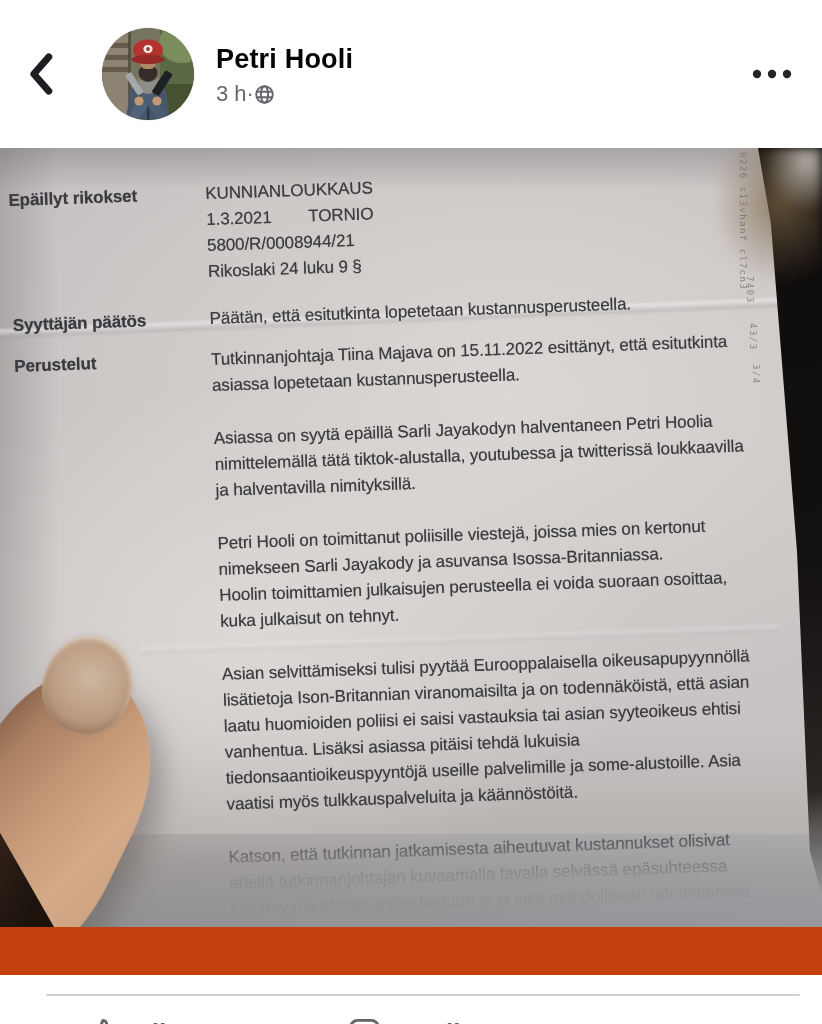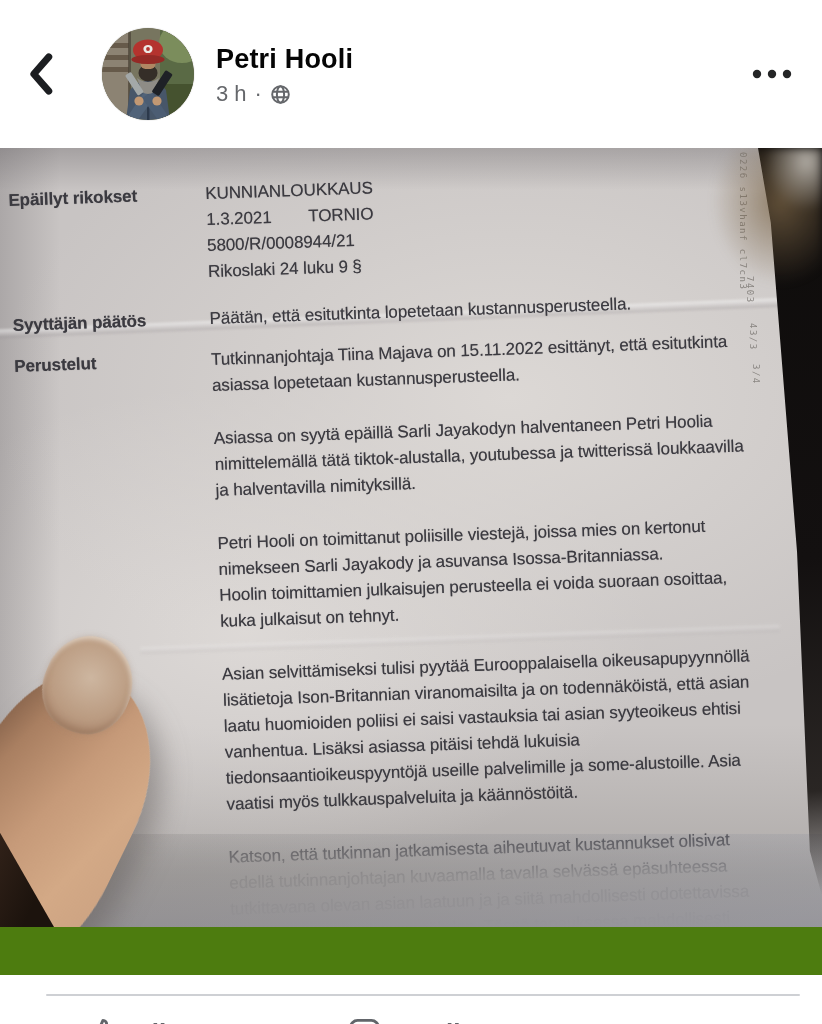--- a/index.html
+++ b/index.html
@@ -1,28 +1,28 @@
 <!DOCTYPE html>
 <html><head>
 <meta charset="utf-8">
 <style>
   html,body{margin:0;padding:0;}
   body{
     width:822px;height:1024px;background:#ffffff;overflow:hidden;position:relative;
     font-family:"Liberation Sans",sans-serif;-webkit-font-smoothing:antialiased;
   }
-  .screen{width:822px;height:1024px;position:relative;background:#4d7c0f;}
+  .screen{width:822px;height:1024px;position:relative;background:#c2410c;}
 
   
   .hdr{height:148px;display:flex;align-items:center;padding:0 24px 0 20px;box-sizing:border-box;background:#fff;}
   .back-btn{background:none;border:none;padding:6px;margin-right:40px;cursor:pointer;display:flex;}
   .avatar{width:92px;height:92px;border-radius:50%;overflow:hidden;flex:none;background:#77755f;box-shadow:0 0 0 1px rgba(0,0,0,.05);}
   .hdr-text{margin-left:22px;display:flex;flex-direction:column;}
   .name{font-size:27px;font-weight:700;color:#050505;letter-spacing:.2px;line-height:32px;}
-  .meta{display:flex;align-items:flex-start;gap:8px;margin-top:7px;color:#65676b;font-size:22px;line-height:24px;}
+  .meta{display:flex;align-items:flex-start;margin-top:7px;color:#65676b;font-size:22px;line-height:24px;}
   .more-btn{background:none;border:none;margin-left:auto;padding:12px 6px;cursor:pointer;display:flex;}
 
   
   .photo{
     position:absolute;left:0;top:148px;width:822px;height:779px;margin:0;overflow:hidden;cursor:pointer;
     background:
       linear-gradient(180deg, rgba(84,80,84,.30) 0px, rgba(84,80,84,0) 42px),
       linear-gradient(90deg, rgba(70,66,70,.22) 0px, rgba(70,66,70,0) 60px),
       radial-gradient(90% 60% at 62% 32%, #dcd8d5 0%, rgba(220,216,213,0) 70%),
       radial-gradient(70% 45% at 30% 62%, rgba(228,224,221,.75) 0%, rgba(228,224,221,0) 70%),

